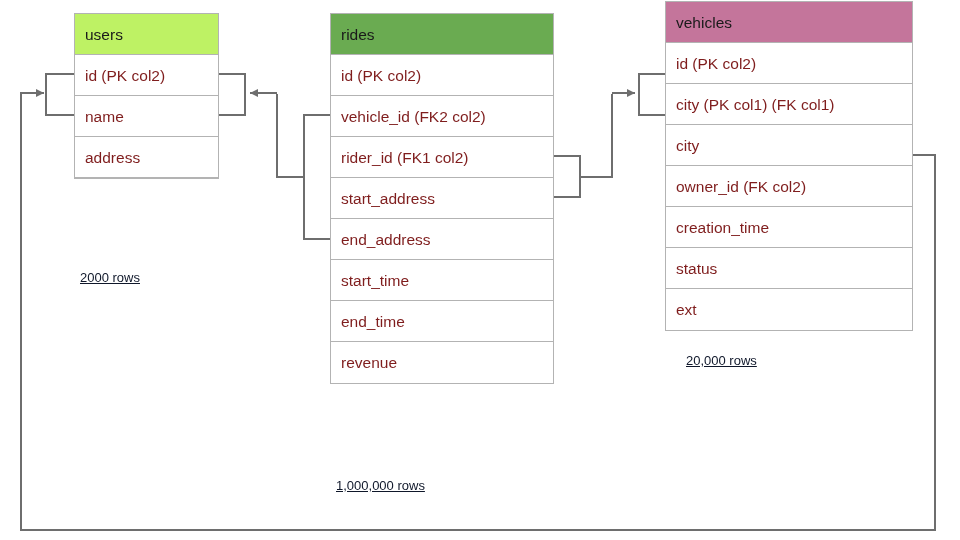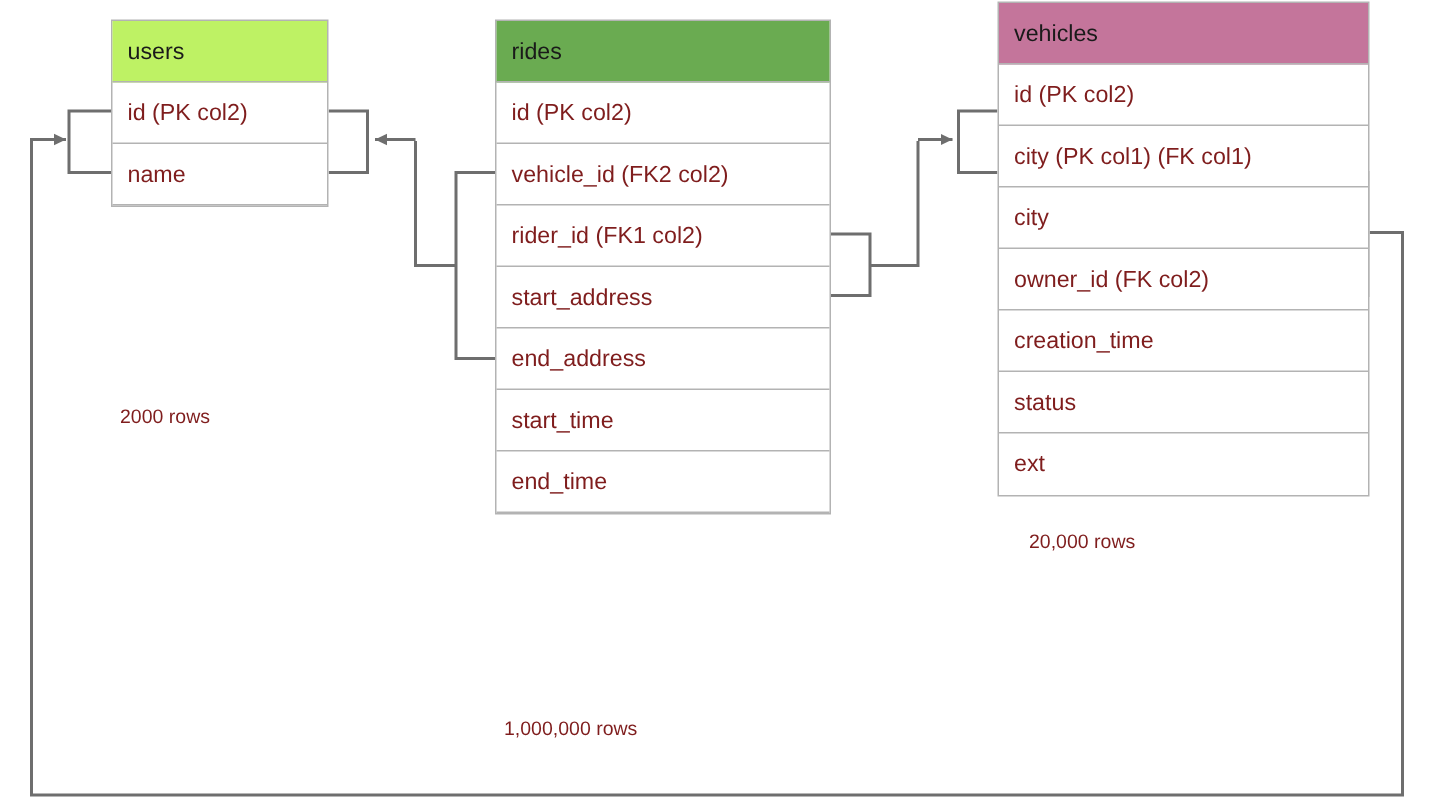--- a/index.html
+++ b/index.html
@@ -44,22 +44,23 @@
     font-size: 15.5px;
     color: #7f1d1d;
     border-bottom: 1px solid #b3b3b3;
     white-space: nowrap;
     overflow: hidden;
   }
   .tbl-row.last { border-bottom: none; }
   .rowcount {
     position: absolute;
     font-size: 13px;
-    color: #7f1d1d;
+    color: #0f172a;
     white-space: nowrap;
+    text-decoration: underline;
   }
   
   #tbl-users    { left: 74px;  top: 13px; width: 145px; }
   #tbl-rides    { left: 330px; top: 13px; width: 224px; }
   #tbl-vehicles { left: 665px; top: 1px; width: 248px; }
   #rc-users     { left: 80px;  top: 270px; }
   #rc-rides     { left: 336px; top: 478px; }
   #rc-vehicles  { left: 686px; top: 353px; }
 </style>
 </head>
@@ -96,32 +97,34 @@
       <path d="M 612,94 L 612,177 L 580,177" fill="none" stroke="#6E6E6E" stroke-width="2"></path>
 
       <path d="M 554,156 L 580,156 L 580,197 L 554,197" fill="none" stroke="#6E6E6E" stroke-width="2"></path>
     </g>
   </svg>
 
   <div class="table-box" id="tbl-users">
     <div class="tbl-header" style="background-color: #bef264;">users</div>
     <div class="tbl-row">id (PK col2)</div>
     <div class="tbl-row">name</div>
+    <div class="tbl-row">address</div>
   </div>
   <div class="rowcount" id="rc-users">2000 rows</div>
 
   <div class="table-box" id="tbl-rides">
     <div class="tbl-header" style="background-color: rgb(106, 171, 81);">rides</div>
     <div class="tbl-row">id (PK col2)</div>
     <div class="tbl-row">vehicle_id (FK2 col2)</div>
     <div class="tbl-row">rider_id (FK1 col2)</div>
     <div class="tbl-row">start_address</div>
     <div class="tbl-row">end_address</div>
     <div class="tbl-row">start_time</div>
     <div class="tbl-row">end_time</div>
+    <div class="tbl-row last">revenue</div>
   </div>
   <div class="rowcount" id="rc-rides">1,000,000 rows</div>
 
   <div class="table-box" id="tbl-vehicles">
     <div class="tbl-header" style="background-color: rgb(196, 117, 155);">vehicles</div>
     <div class="tbl-row">id (PK col2)</div>
     <div class="tbl-row">city (PK col1) (FK col1)</div>
     <div class="tbl-row">city</div>
     <div class="tbl-row">owner_id (FK col2)</div>
     <div class="tbl-row">creation_time</div>

